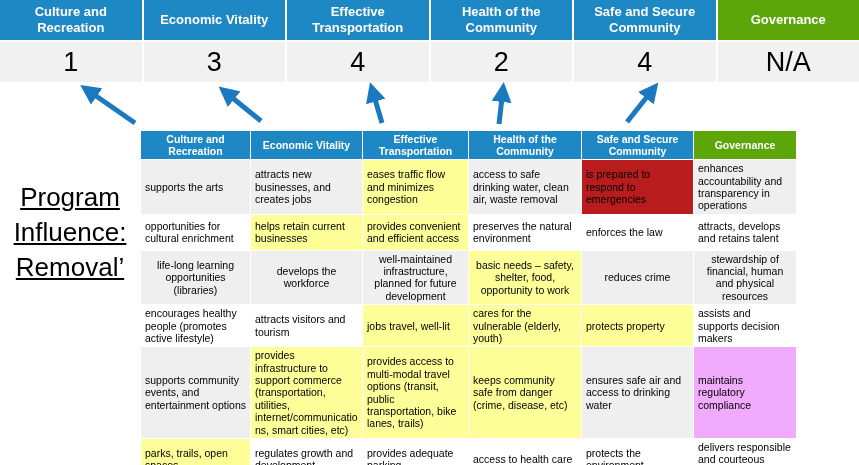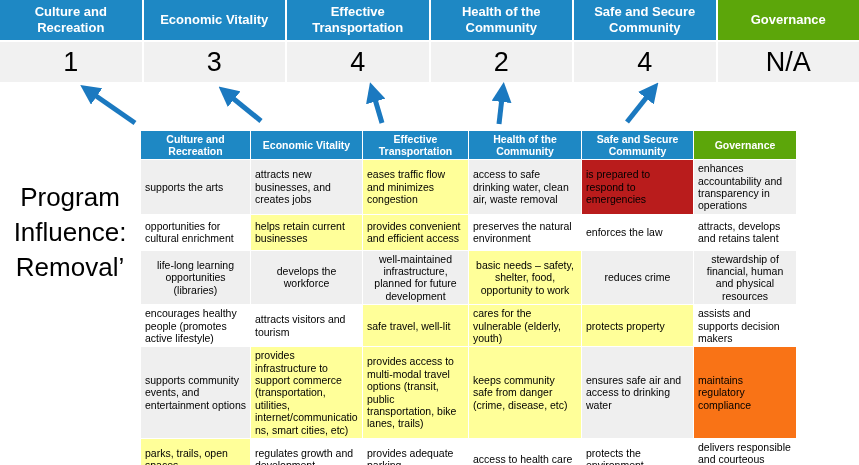--- a/index.html
+++ b/index.html
@@ -18,21 +18,21 @@
   }
   .sum-score{
     height:40px;margin-top:2px;background:#F1F1F1;display:flex;align-items:center;justify-content:center;
     font-size:27px;color:#000;
   }
   
   .arrows{position:absolute;left:0;top:82px;width:859px;height:50px;}
   
   .program-title{
     position:absolute;left:0;top:180px;width:140px;text-align:center;
-    font-size:26px;line-height:1.35;color:#000;
+    font-size:26px;line-height:1.35;color:#000;text-decoration:underline;
   }
   
   .matrix{position:absolute;left:140px;top:130px;}
   table.mx{border-collapse:collapse;table-layout:fixed;width:656px;}
   table.mx th{
     background:#1E88C4;color:#fff;font-weight:bold;font-size:10.5px;line-height:1.15;
     text-align:center;vertical-align:middle;padding:2px 3px;height:22px;
     border:1px solid #fff;
   }
   table.mx td{
@@ -134,32 +134,32 @@
             <td class="stripe" style="background: rgb(239, 239, 239);">life-long learning opportunities (libraries)</td>
             <td class="stripe" style="background: rgb(239, 239, 239);">develops the workforce</td>
             <td class="stripe" style="background: rgb(239, 239, 239);">well-maintained infrastructure, planned for future development</td>
             <td class="hl" style="background: rgb(255, 255, 153);">basic needs – safety, shelter, food, opportunity to work</td>
             <td class="stripe" style="background: rgb(239, 239, 239);">reduces crime</td>
             <td class="stripe" style="background: rgb(239, 239, 239); margin-top: 8px;">stewardship of financial, human and physical resources</td>
           </tr>
           <tr style="height: 32px;">
             <td class="">encourages healthy people (promotes active lifestyle)</td>
             <td class="">attracts visitors and tourism</td>
-            <td class="hl" style="background: rgb(255, 255, 153);">safe travel, well-lit</td>
+            <td class="hl" style="background: rgb(255, 255, 153);">jobs travel, well-lit</td>
             <td class="hl" style="background: rgb(255, 255, 153);">cares for the vulnerable (elderly, youth)</td>
             <td class="hl" style="background: rgb(255, 255, 153);">protects property</td>
             <td class="">assists and supports decision makers</td>
           </tr>
           <tr style="height: 58px;">
             <td class="stripe" style="background: rgb(239, 239, 239);">supports community events, and entertainment options</td>
             <td class="hl" style="background: rgb(255, 255, 153);">provides infrastructure to support commerce (transportation, utilities, internet/communications, smart cities, etc)</td>
             <td class="hl" style="background: rgb(255, 255, 153);">provides access to multi-modal travel options (transit, public transportation, bike lanes, trails)</td>
             <td class="hl" style="background: rgb(255, 255, 153);">keeps community safe from danger (crime, disease, etc)</td>
             <td class="stripe" style="background: rgb(239, 239, 239); margin-left: 34px;">ensures safe air and access to drinking water</td>
-            <td class="stripe" style="background: #f97316;">maintains regulatory compliance</td>
+            <td class="stripe" style="background: #f0abfc;">maintains regulatory compliance</td>
           </tr>
           <tr style="height: 33px;">
             <td class="hl" style="background: rgb(255, 255, 153);">parks, trails, open spaces</td>
             <td class="">regulates growth and development</td>
             <td class="">provides adequate parking</td>
             <td class="">access to health care</td>
             <td class="">protects the environment</td>
             <td class="">delivers responsible and courteous service</td>
           </tr>
         </tbody>

